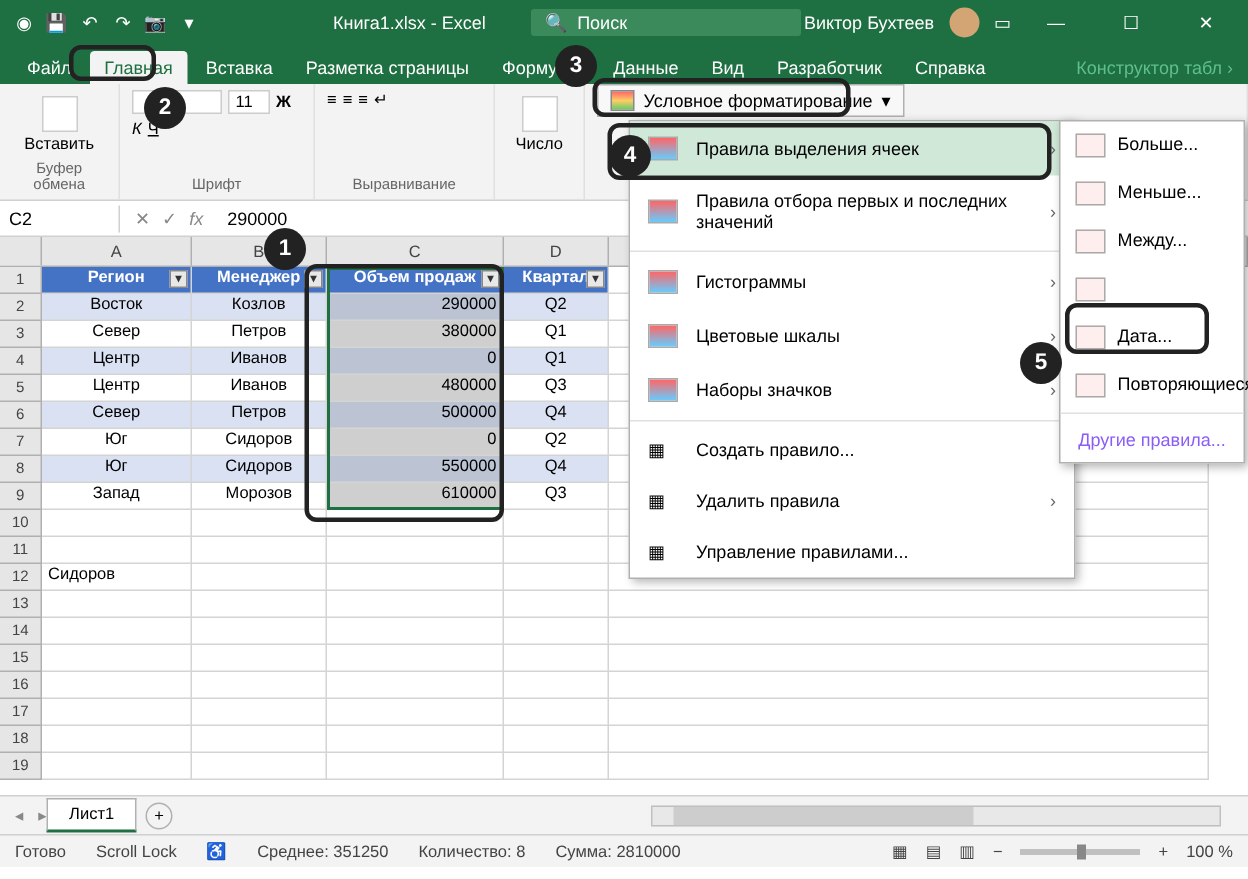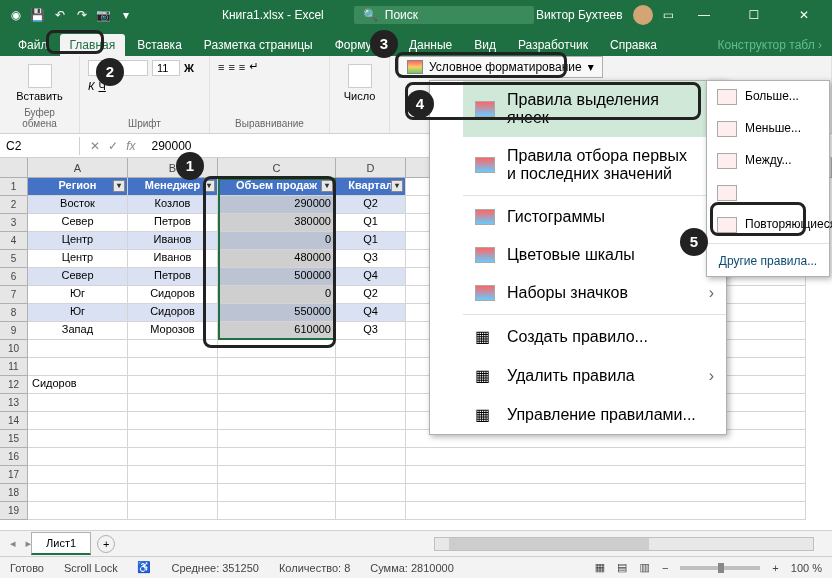--- a/index.html
+++ b/index.html
@@ -59,32 +59,32 @@
 .addsheet { margin-left: 6px; width: 18px; height: 18px; border: 1px solid #b0b0b0; border-radius: 50%; text-align: center; line-height: 16px; }
 .hscroll { margin-left: auto; width: 380px; height: 14px; background: #e8e8e8; border: 1px solid #c0c0c0; margin-right: 18px; position: relative; }
 .hscroll .thumb { position: absolute; left: 14px; width: 200px; top: 0; bottom: 0; background: #cdcdcd; }
 
 .statusbar { height: 22px; background: #f3f3f3; border-top: 1px solid #d0d0d0; display: flex; align-items: center; font-size: 11px; color: #444; padding: 0 10px; gap: 20px; }
 .statusbar .right { margin-left: auto; display: flex; gap: 12px; align-items: center; }
 .zoom-slider { width: 80px; height: 4px; background: #c0c0c0; position: relative; }
 .zoom-slider .th { position: absolute; left: 38px; top: -3px; width: 6px; height: 10px; background: #888; }
 
 
-.menu1 { position: absolute; left: 429px; top: 80px; width: 298px; background: #fff; border: 1px solid #b0b0b0; box-shadow: 2px 2px 6px rgba(0,0,0,0.3); font-size: 16px; z-index: 10; padding-left: 33px; }
+.menu1 { position: absolute; left: 419px; top: 80px; width: 298px; background: #fff; border: 1px solid #b0b0b0; box-shadow: 2px 2px 6px rgba(0,0,0,0.3); font-size: 12px; z-index: 10; }
 .menu1 .item { display: flex; align-items: center; padding: 10px 12px; gap: 12px; position: relative; }
 .menu1 .item:hover, .menu1 .item.hl { background: #d0e8d8; }
 .menu1 .sep { border-top: 1px solid #e0e0e0; margin: 2px 0; }
 .menu1 .arrow { margin-left: auto; color: #666; }
 .menu1 .mico { width: 20px; height: 16px; border: 1px solid #aaa; background: linear-gradient(#f66,#6cf); flex-shrink: 0; }
 
 .menu2 { position: absolute; left: 706px; top: 80px; width: 124px; background: #fff; border: 1px solid #b0b0b0; box-shadow: 2px 2px 6px rgba(0,0,0,0.3); font-size: 12px; z-index: 11; }
 .menu2 .item { display: flex; align-items: flex-start; padding: 8px 10px; gap: 8px; }
 .menu2 .mico { width: 20px; height: 16px; border: 1px solid #aaa; background: #fee; flex-shrink: 0; }
 .menu2 .sep { border-top: 1px solid #e0e0e0; margin: 2px 0; }
-.menu2 .other { padding: 8px 10px; color: #0c4a6e; text-align: center; }
+.menu2 .other { padding: 8px 10px; color: #8b5cf6; text-align: center; }
 
 
 .bubble { position: absolute; width: 28px; height: 28px; background: #222; color: #fff; border-radius: 50%; text-align: center; line-height: 28px; font-weight: bold; font-size: 15px; z-index: 20; }
 .ring { position: absolute; border: 3px solid #222; border-radius: 8px; z-index: 19; pointer-events: none; }
 
 .cf-button { position: absolute; left: 398px; top: 56px; border: 1px solid #b0b0b0; background: #f8f8f8; padding: 3px 8px; font-size: 12px; display: flex; align-items: center; gap: 6px; z-index: 9; }
 .cf-button .ico { width: 16px; height: 14px; background: linear-gradient(#f66,#fc6,#6c6); border: 1px solid #888; }
 </style>
 </head>
 <body>
@@ -432,20 +432,24 @@
     </div>
   <div class="item">
       <span class="mico"></span>
       <span>Между...</span>
     </div>
   <div class="item">
       <span class="mico"></span>
     </div>
   <div class="item">
       <span class="mico"></span>
+      <span>Дата...</span>
+    </div>
+  <div class="item">
+      <span class="mico"></span>
       <span>Повторяющиеся...</span>
     </div>
   <div class="sep"></div>
   <div class="other">Другие правила...</div>
 </div>
 
 <div class="ring" style="left:46px;top:30px;width:58px;height:24px"></div>
 <div class="ring" style="left:395px;top:52px;width:172px;height:26px"></div>
 <div class="ring" style="left:203px;top:176px;width:133px;height:172px"></div>
 <div class="ring" style="left:405px;top:82px;width:296px;height:38px"></div>

